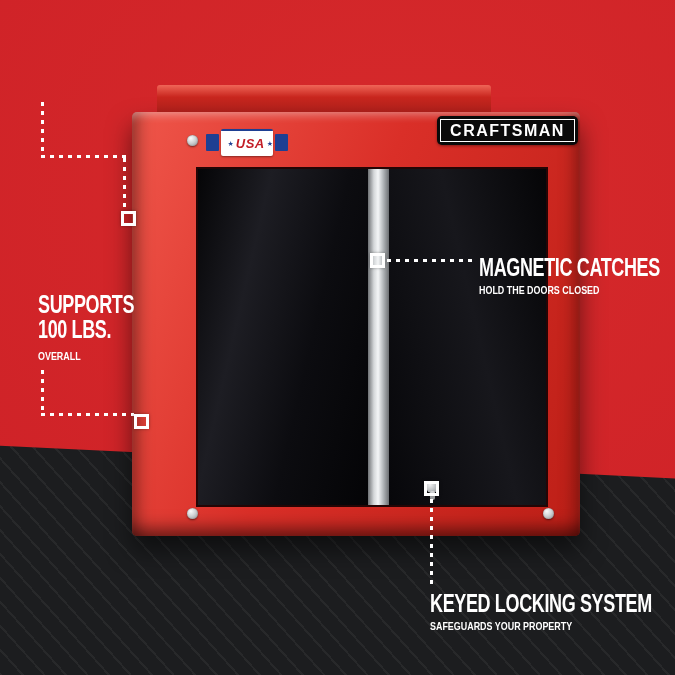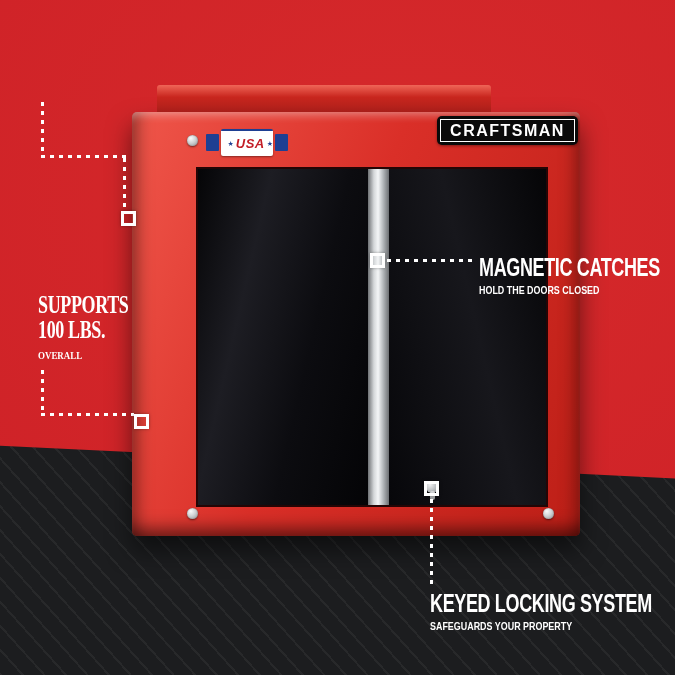--- a/index.html
+++ b/index.html
@@ -96,21 +96,21 @@
   .callout-title{
     color:#fff;font-weight:700;font-size:25px;line-height:1.0;letter-spacing:-.5px;
     transform:scaleX(.72);transform-origin:left top;white-space:nowrap;
   }
   .callout-sub{
     color:#fff;font-weight:700;font-size:10.5px;line-height:1.0;
     transform:scaleX(.85);transform-origin:left top;white-space:nowrap;margin-top:9px;
   }
   .sub-tight{margin-top:5px;}
   .co-hd{left:38px;top:47px;}
-  .co-sup{left:38px;top:292px;font-family:Liberation Serif, serif;}
+  .co-sup{left:38px;top:292px;}
   .co-mag{left:479px;top:255px;}
   .co-key{left:430px;top:591px;}
 </style>
 </head>
 <body>
 
 <div class="stage">
 
   <div class="bg-dark"></div>
 

